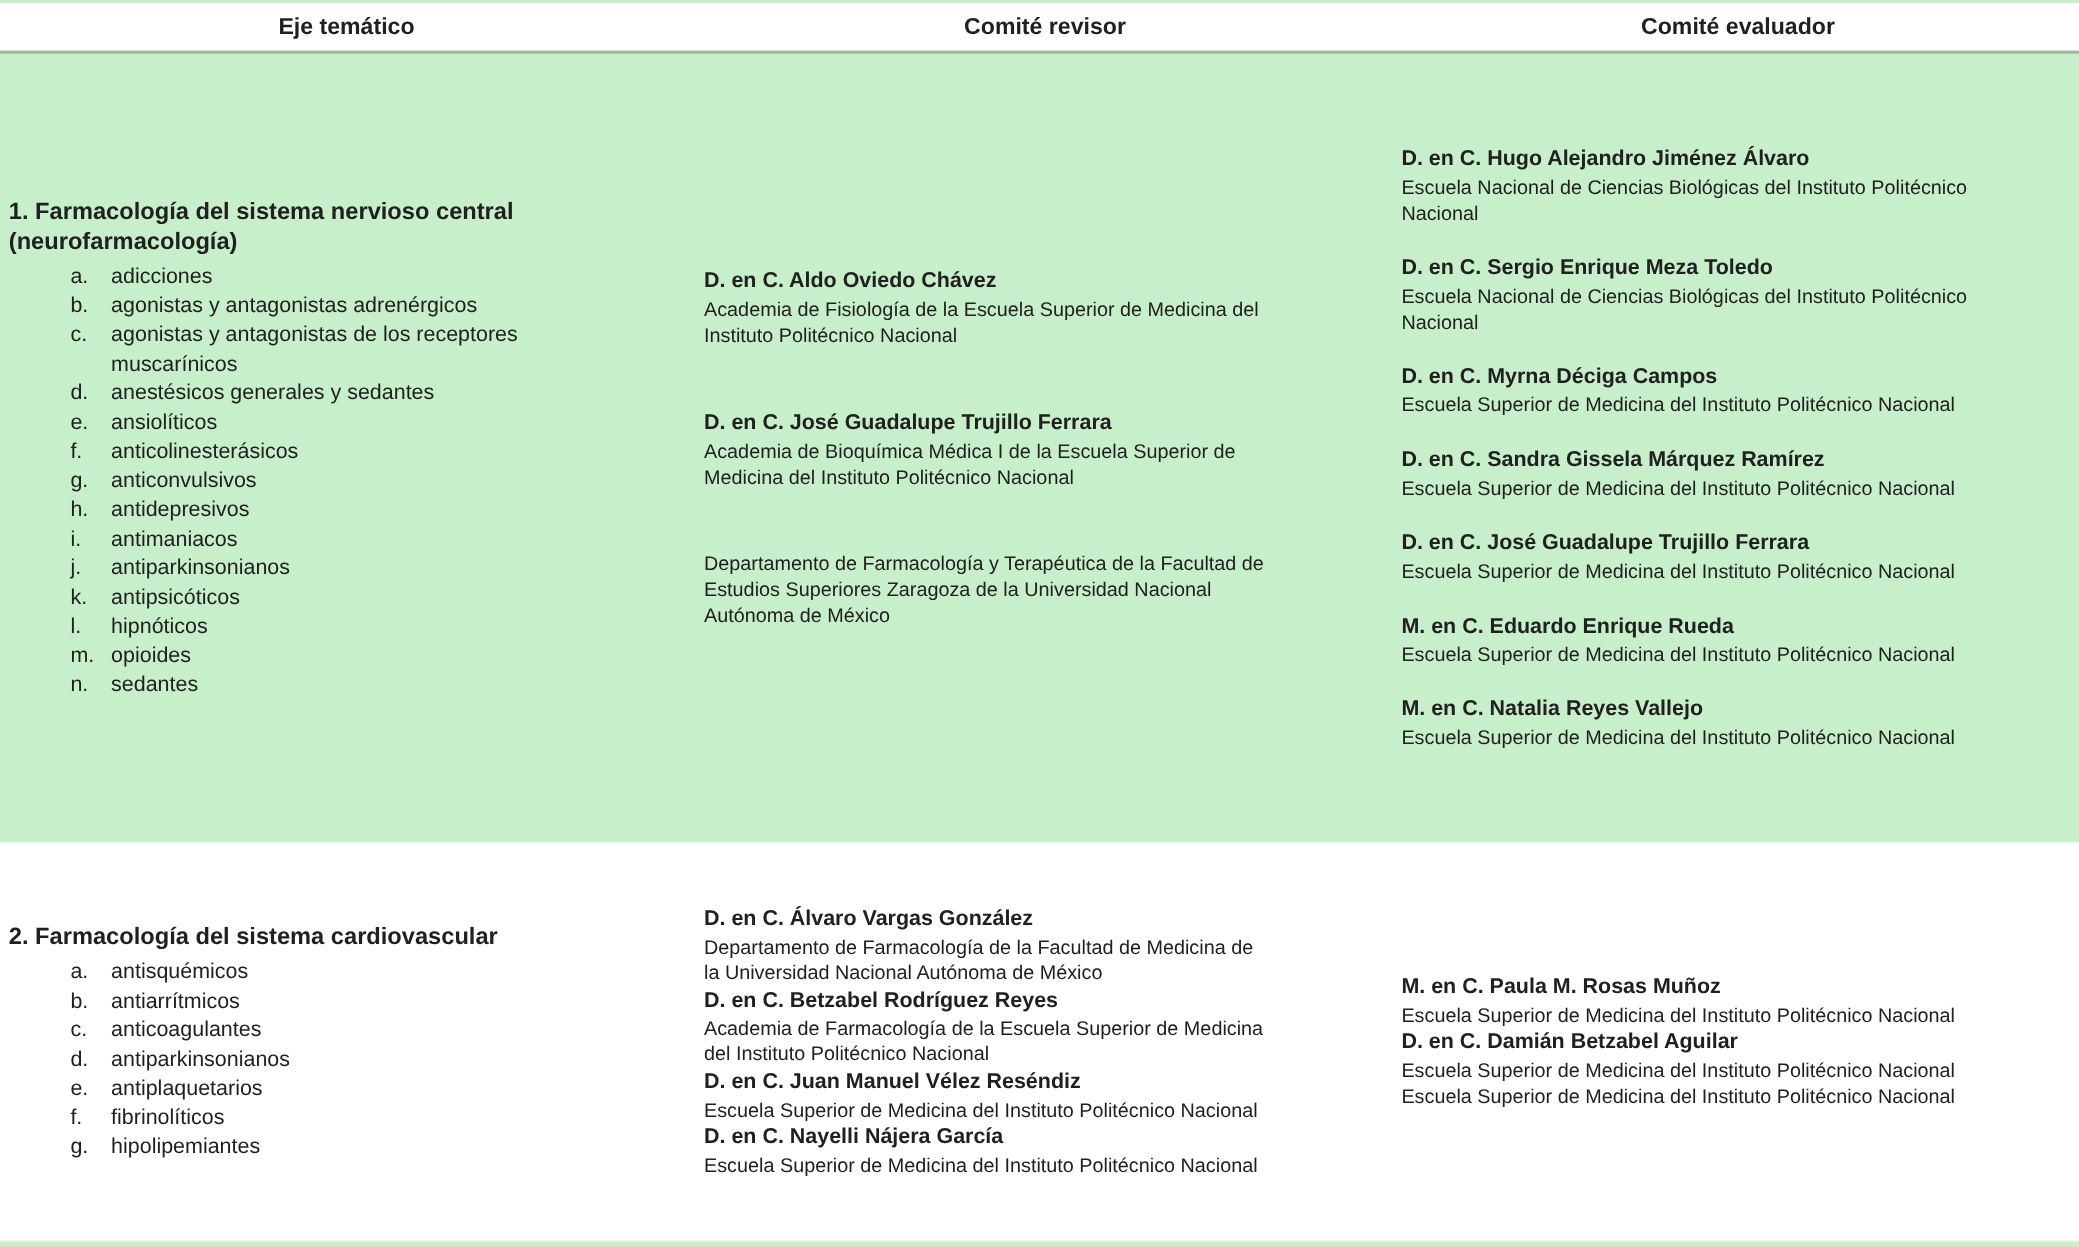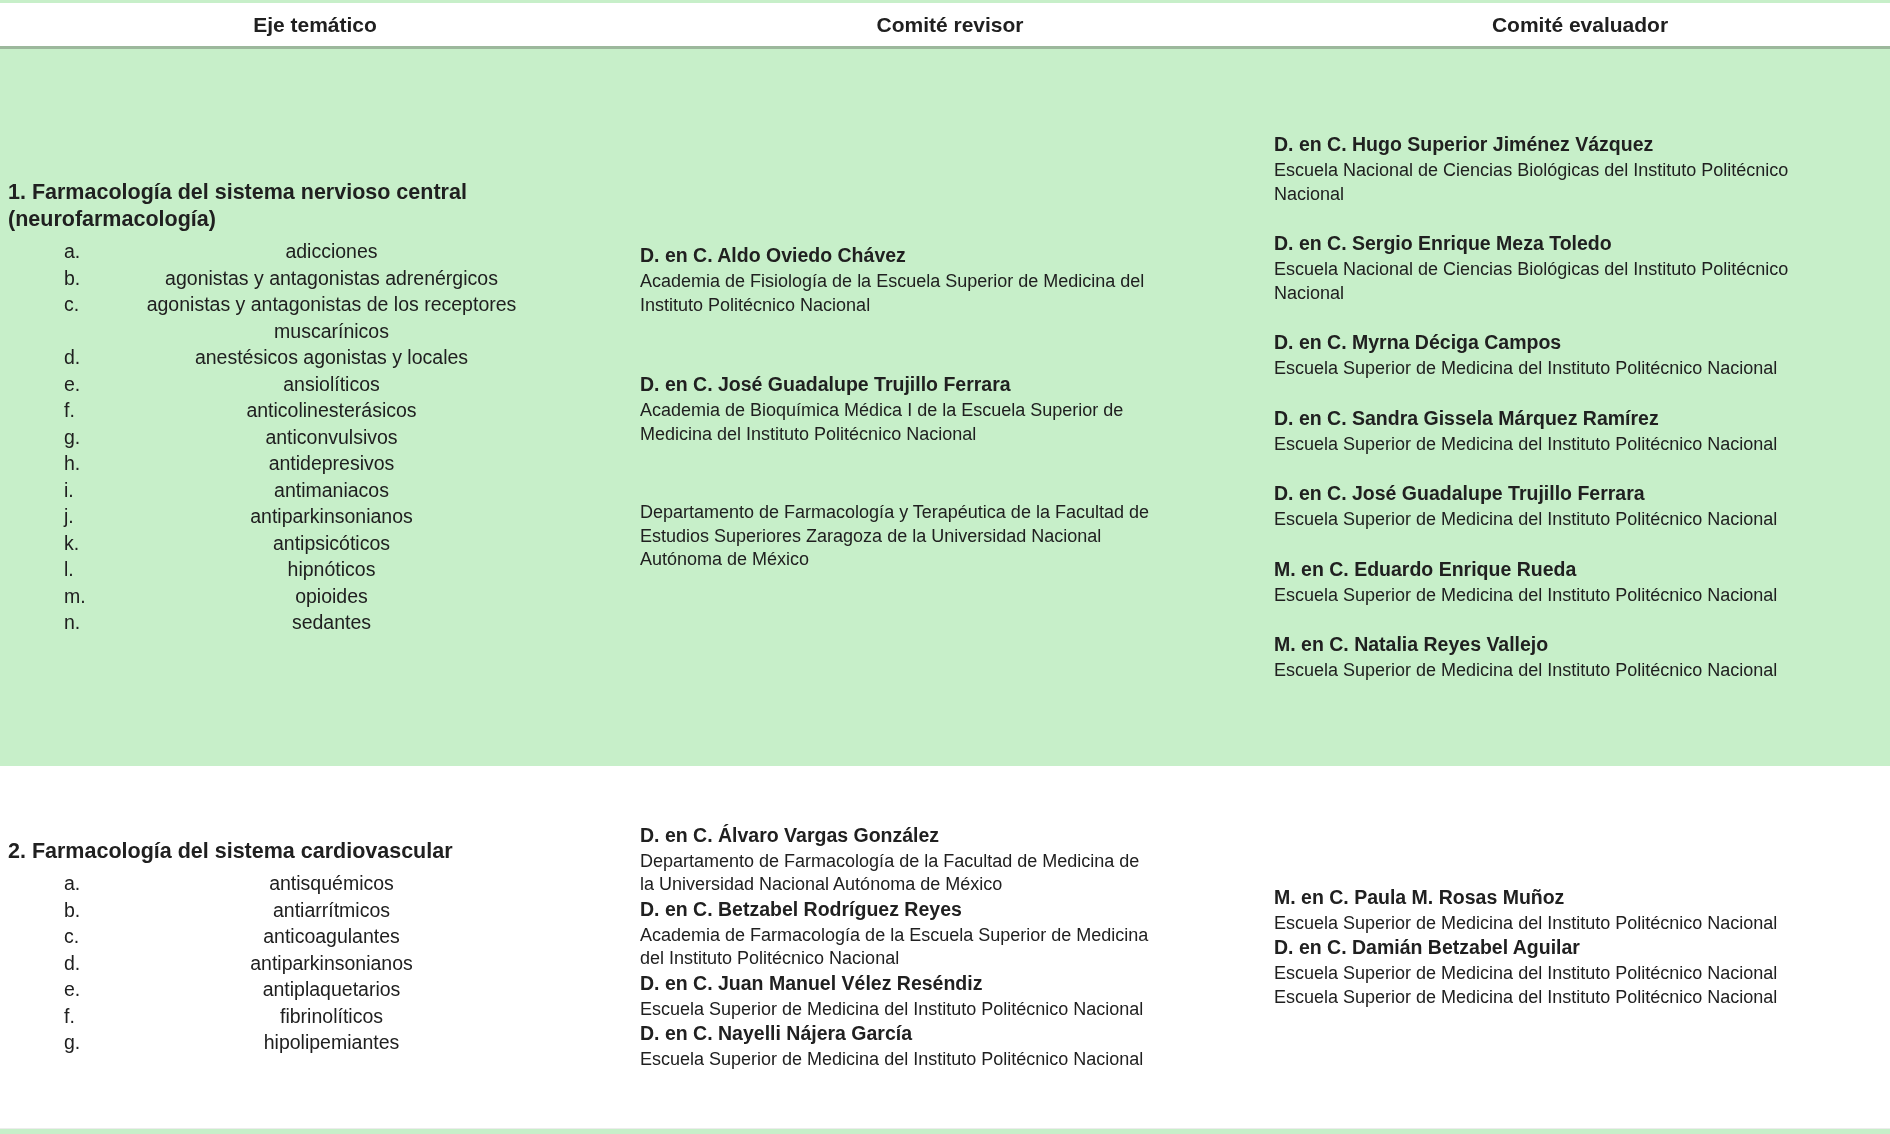--- a/index.html
+++ b/index.html
@@ -35,21 +35,21 @@
   .cell{display:flex;flex-direction:column;justify-content:center;min-width:0;}
 
   
   .cell--topic{padding:0 68px 0 8px;}
   .topic-title{
     font-size:21.5px;font-weight:700;line-height:27px;margin:0 0 5px 0;
   }
   .topic-list{list-style:none;margin:0;padding:0 0 0 56px;font-size:19.5px;line-height:26.5px;}
   .topic-item{display:flex;}
   .topic-item .marker{width:37px;flex:none;}
-  .topic-item .item-text{flex:1;min-width:0;text-align:center;}
+  .topic-item .item-text{flex:1;min-width:0;}
 
   
   .cell--members{padding-left:10px;padding-right:120px;}
   .cell--evaluators{padding-left:4px;padding-right:100px;}
   .member-name{font-weight:700;font-size:19.5px;line-height:25px;margin-bottom:2px;}
   .member-affiliation{font-size:18px;line-height:23.5px;}
 
   .gap-xl{gap:55px;}
   .gap-lg{}
   .gap-md{gap:25px;}
@@ -82,21 +82,21 @@
             <span class="item-text">agonistas y antagonistas adrenérgicos</span>
           </li>
 
           <li class="topic-item">
             <span class="marker">c.</span>
             <span class="item-text">agonistas y antagonistas de los receptores muscarínicos</span>
           </li>
 
           <li class="topic-item">
             <span class="marker">d.</span>
-            <span class="item-text">anestésicos agonistas y locales</span>
+            <span class="item-text">anestésicos generales y sedantes</span>
           </li>
 
           <li class="topic-item">
             <span class="marker">e.</span>
             <span class="item-text">ansiolíticos</span>
           </li>
 
           <li class="topic-item">
             <span class="marker">f.</span>
             <span class="item-text">anticolinesterásicos</span>
@@ -155,21 +155,21 @@
           <div class="member-affiliation">Academia de Bioquímica Médica I de la Escuela Superior de Medicina del Instituto Politécnico Nacional</div>
         </div>
 
         <div class="member">
           <div class="member-affiliation">Departamento de Farmacología y Terapéutica de la Facultad de Estudios Superiores Zaragoza de la Universidad Nacional Autónoma de México</div>
         </div>
       </div>
     <div class="cell cell--members cell--evaluators gap-md">
 
         <div class="member">
-          <div class="member-name">D. en C. Hugo Superior Jiménez Vázquez</div>
+          <div class="member-name">D. en C. Hugo Alejandro Jiménez Álvaro</div>
           <div class="member-affiliation">Escuela Nacional de Ciencias Biológicas del Instituto Politécnico Nacional</div>
         </div>
 
         <div class="member">
           <div class="member-name">D. en C. Sergio Enrique Meza Toledo</div>
           <div class="member-affiliation">Escuela Nacional de Ciencias Biológicas del Instituto Politécnico Nacional</div>
         </div>
 
         <div class="member">
           <div class="member-name">D. en C. Myrna Déciga Campos</div>

